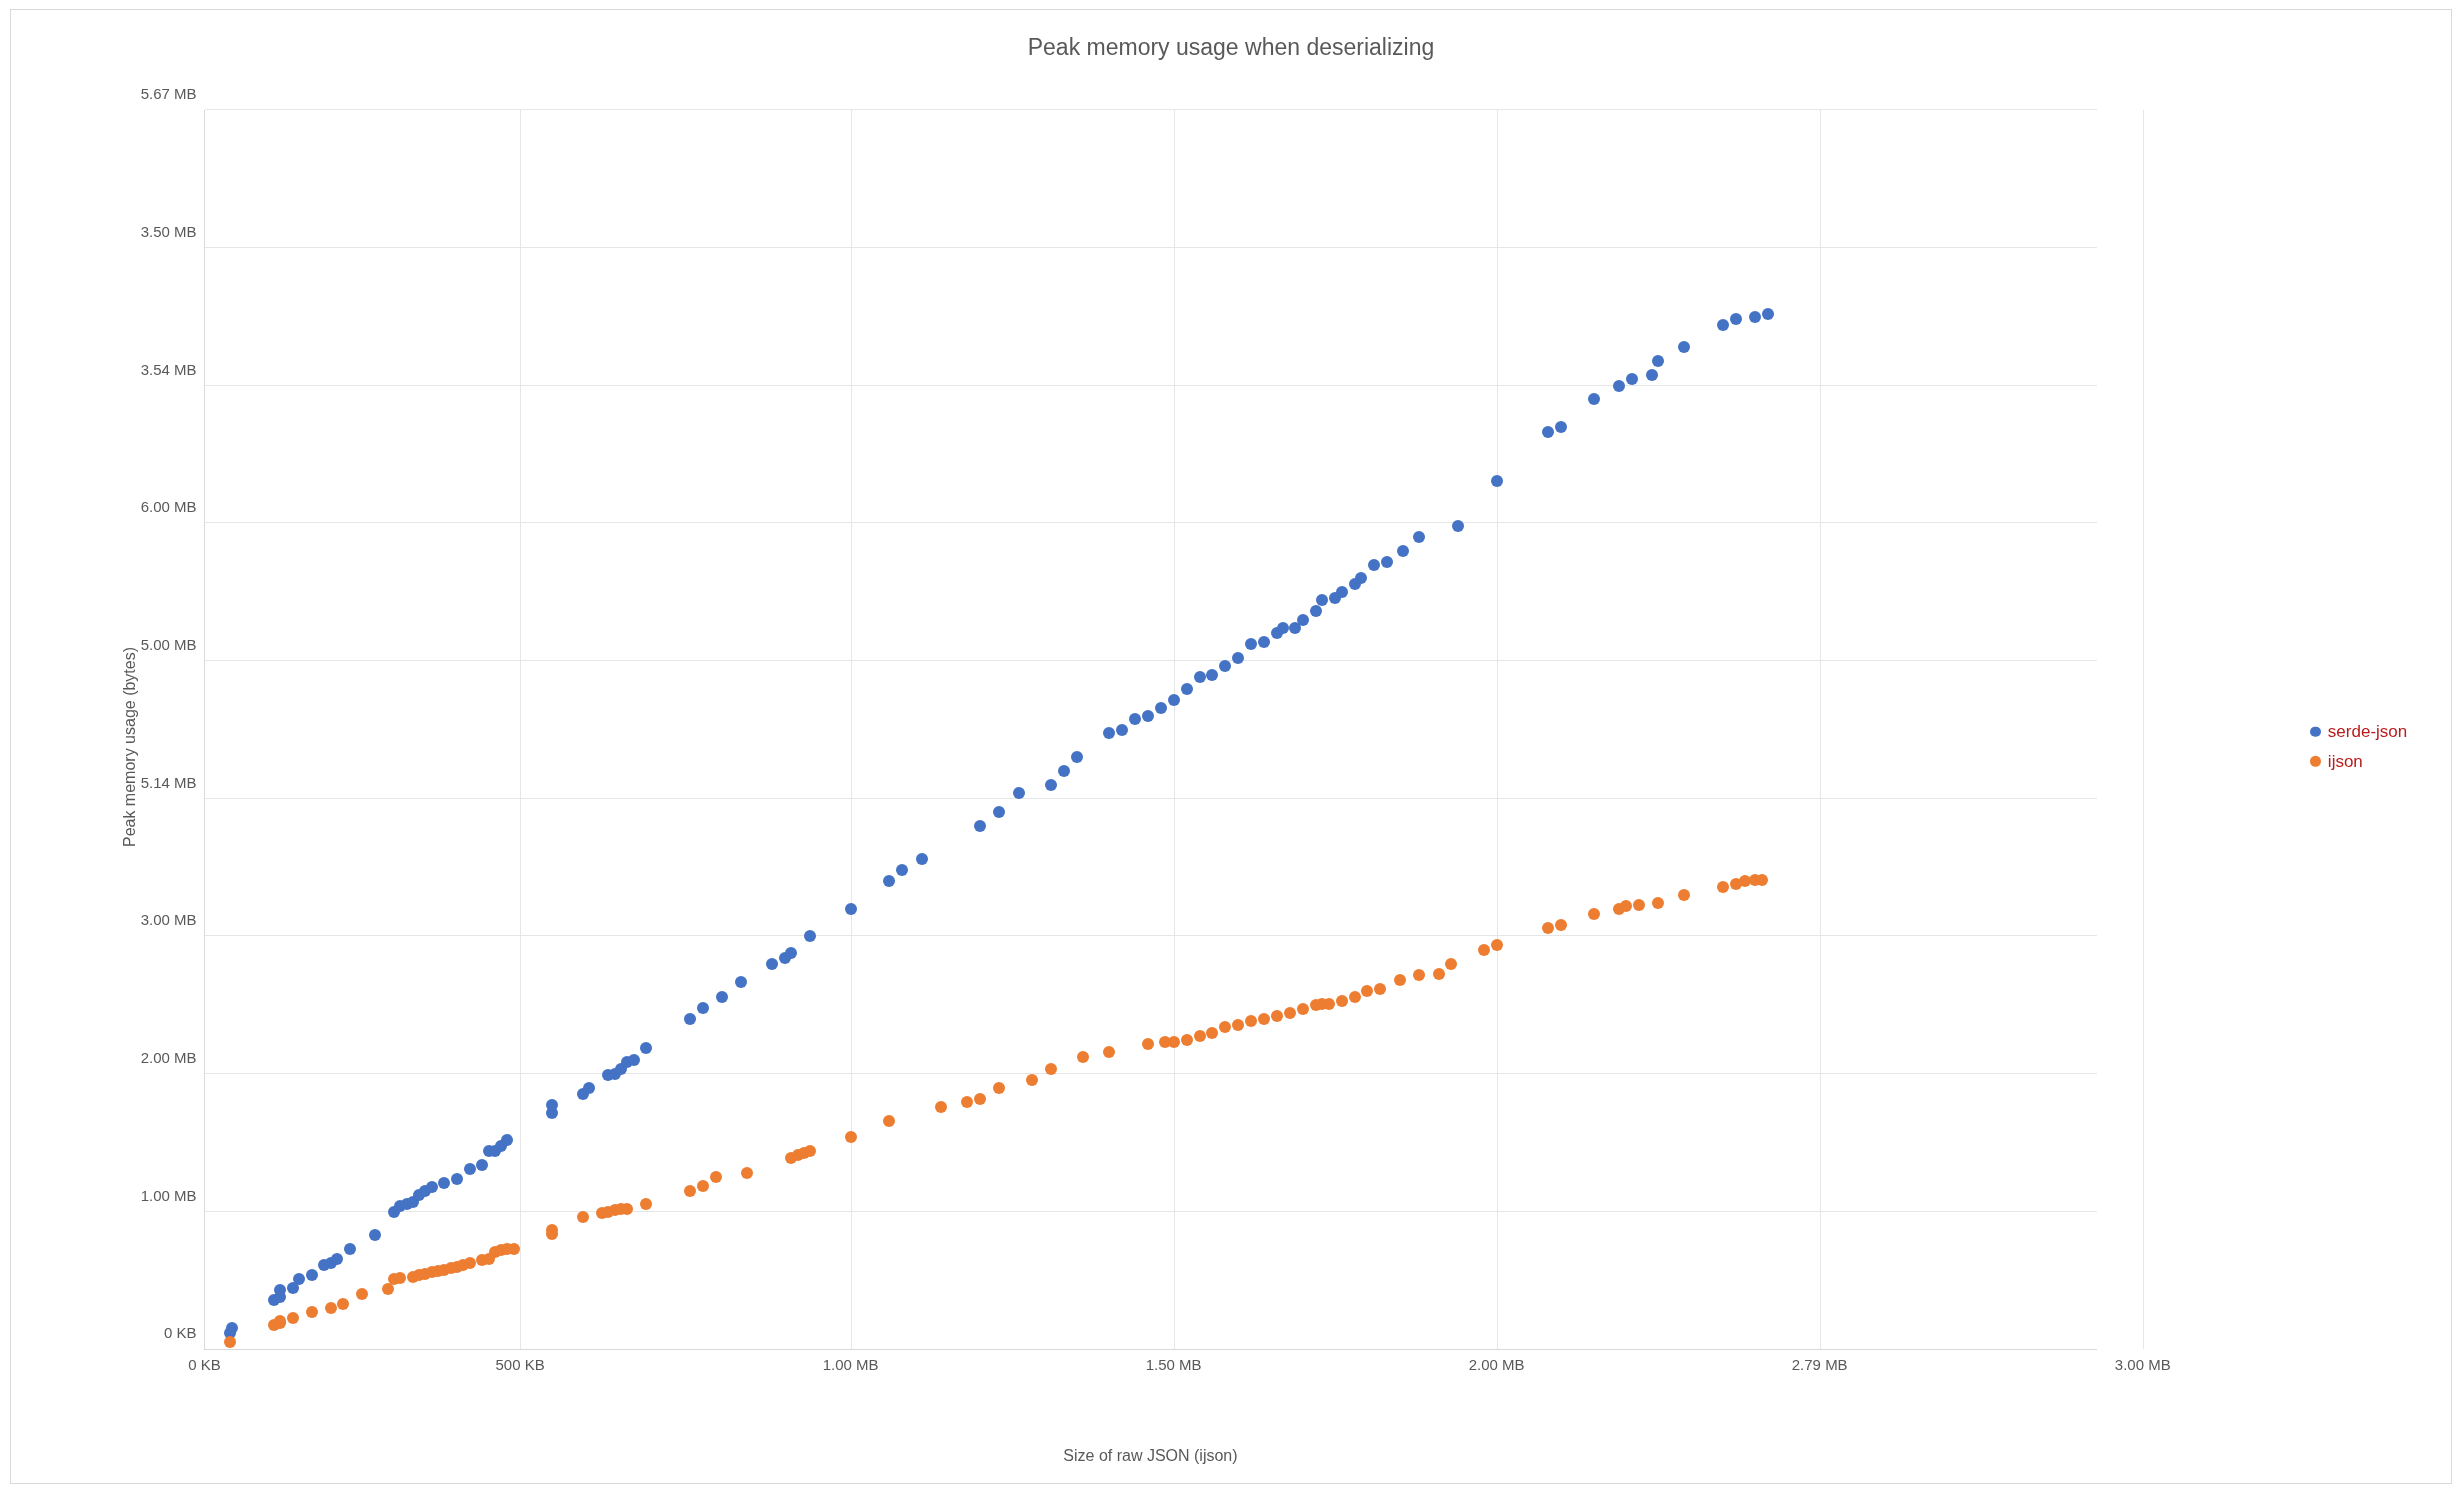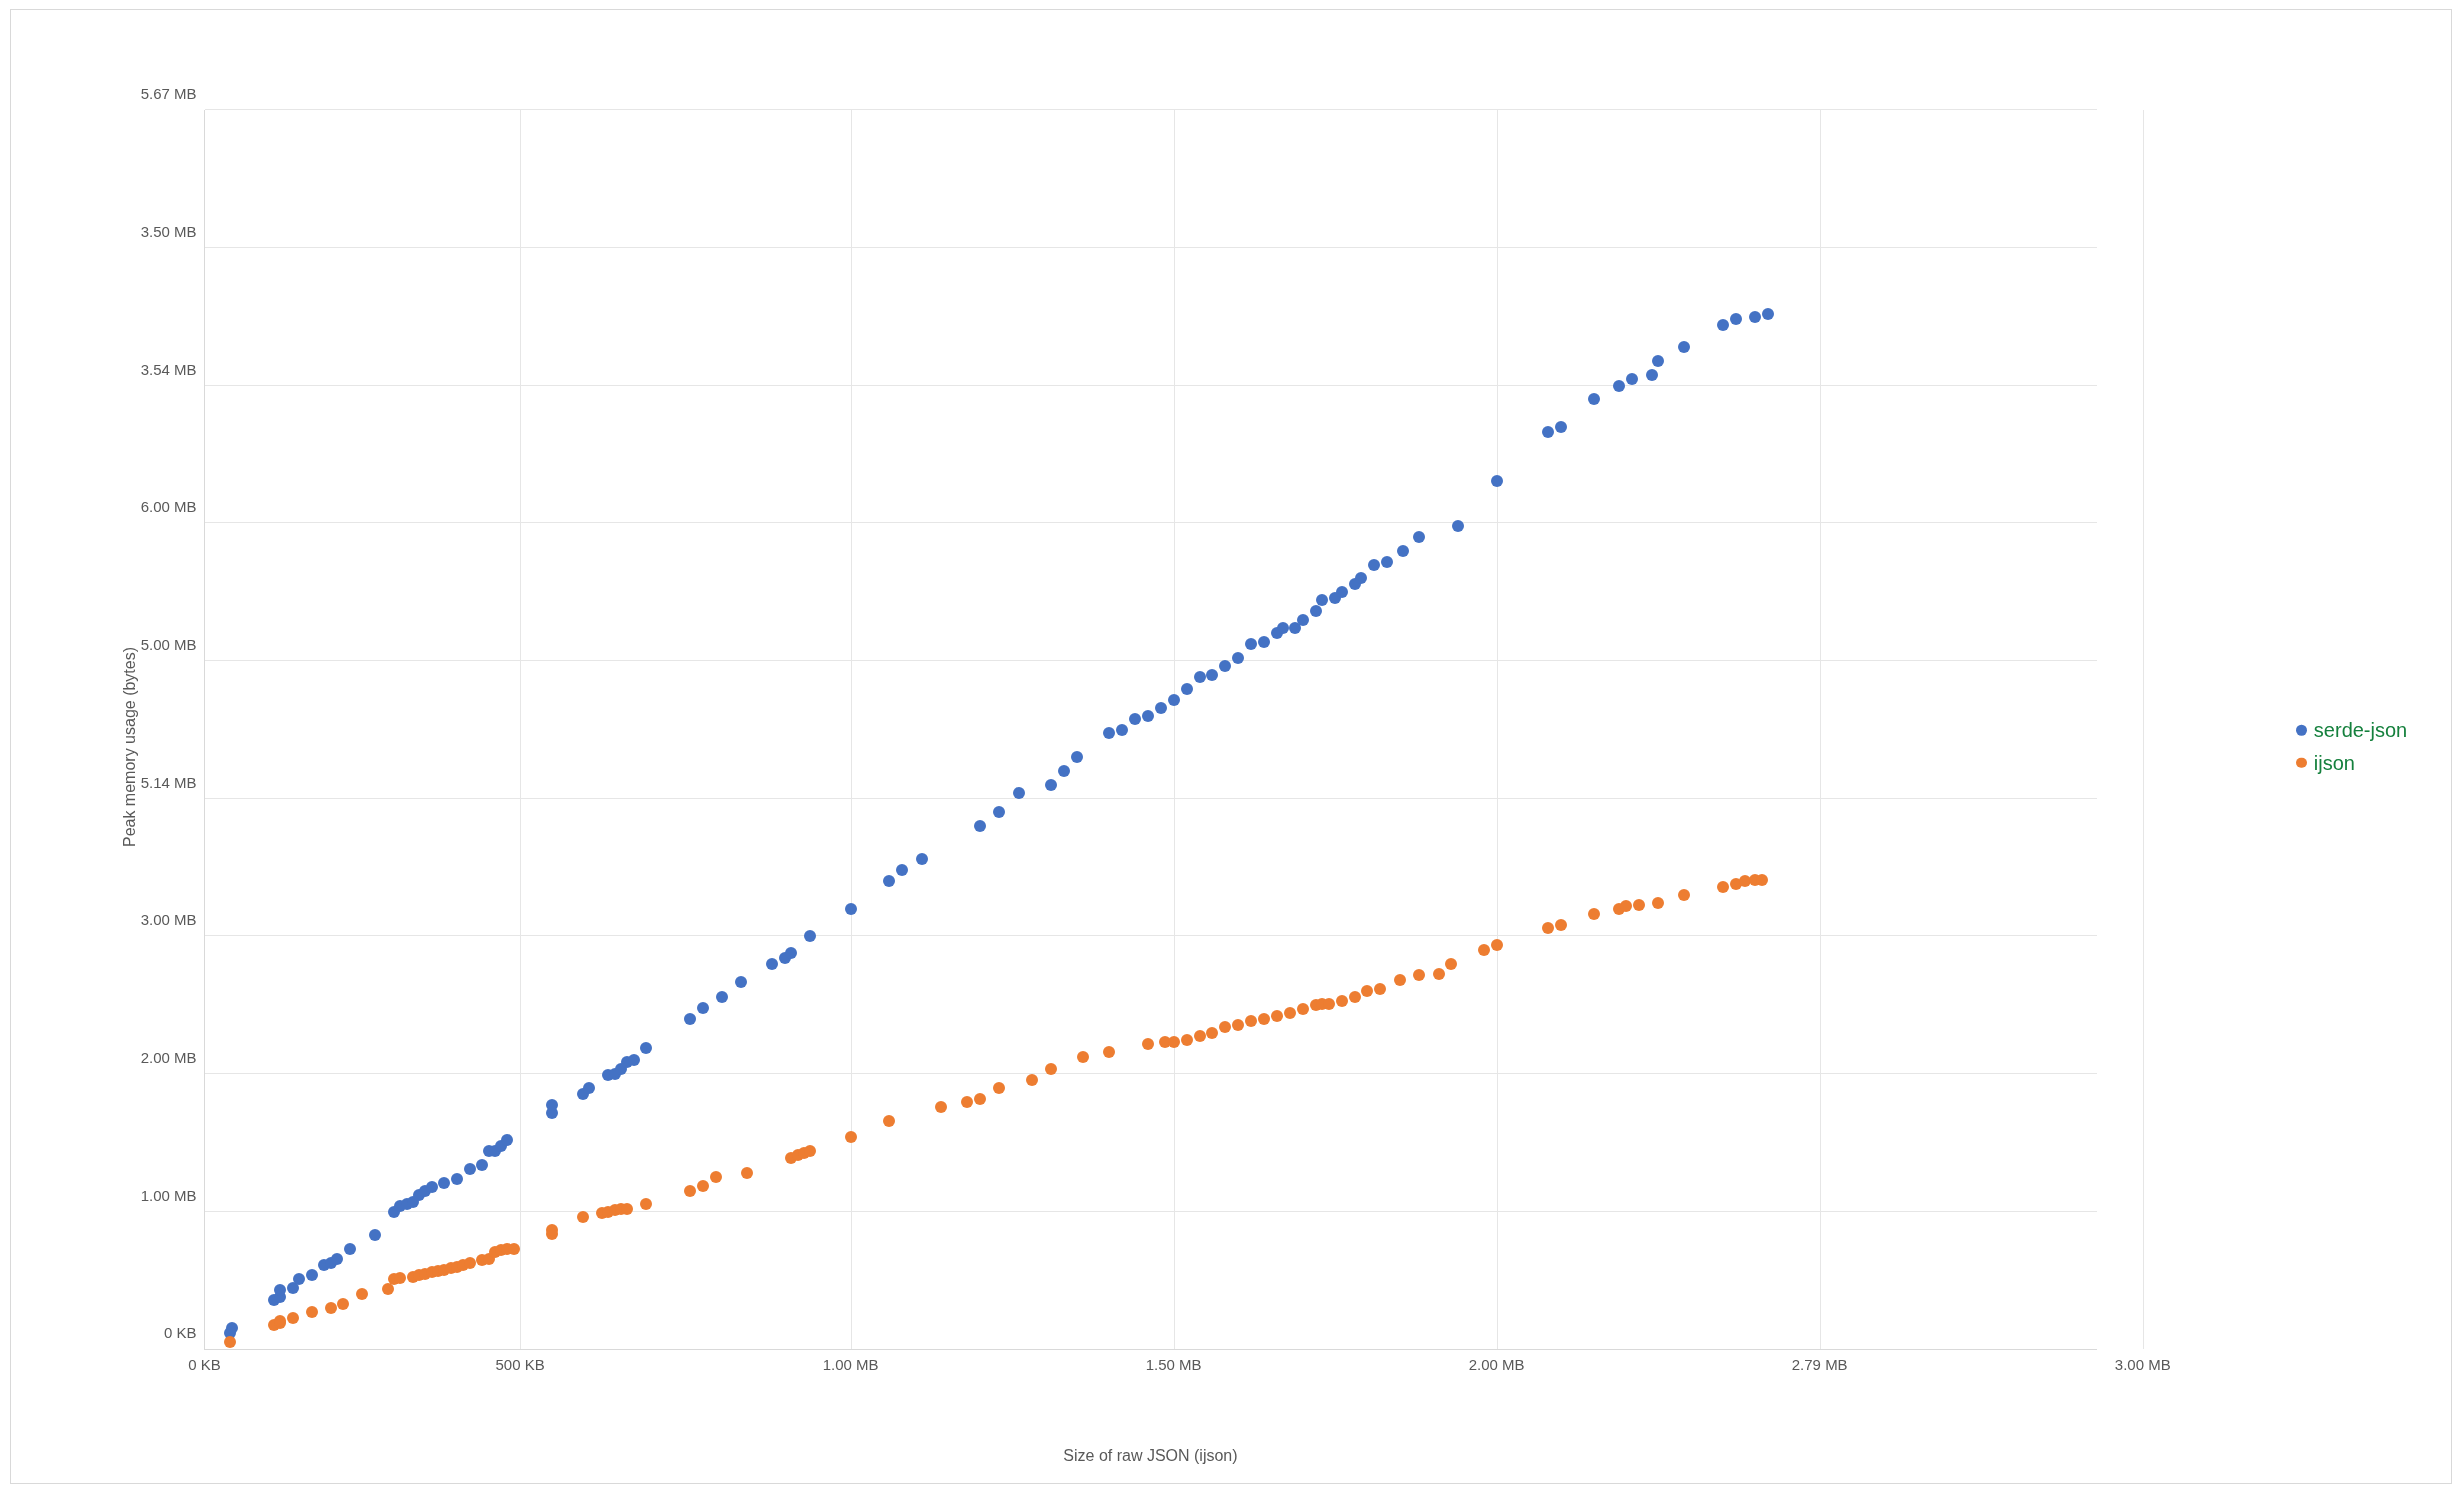--- a/index.html
+++ b/index.html
@@ -93,40 +93,41 @@
   .point {
     position: absolute;
     border-radius: 50%;
     transform: translate(-50%, 50%);
   }
   .legend {
     position: absolute;
     right: 1.8%;
     top: 50%;
     transform: translateY(-50%);
-    font-size: 20px;
-    color: #15803d;
+    font-size: 17px;
+    color: #b91c1c;
   }
   .legend-item {
     display: flex;
     align-items: center;
     gap: 6.8px;
     margin: 9.5px 0;
   }
   .legend-swatch {
     width: 10.8px;
     height: 10.8px;
     border-radius: 50%;
     flex: 0 0 auto;
   }
 </style>
 </head>
 <body>
 
 <div class="chart-frame">
+  <div class="chart-title">Peak memory usage when deserializing</div>
   <div class="y-axis-label">Peak memory usage (bytes)</div>
   <div class="plot-area" id="plot">
       <div class="y-tick" style="bottom: 0%;">0 KB</div>
       <div class="gridline-h" style="bottom: 11.1111%;"></div>
       <div class="y-tick" style="bottom: 11.1111%;">1.00 MB</div>
       <div class="gridline-h" style="bottom: 22.2222%;"></div>
       <div class="y-tick" style="bottom: 22.2222%;">2.00 MB</div>
       <div class="gridline-h" style="bottom: 33.3333%;"></div>
       <div class="y-tick" style="bottom: 33.3333%;">3.00 MB</div>
       <div class="gridline-h" style="bottom: 44.4444%;"></div>

